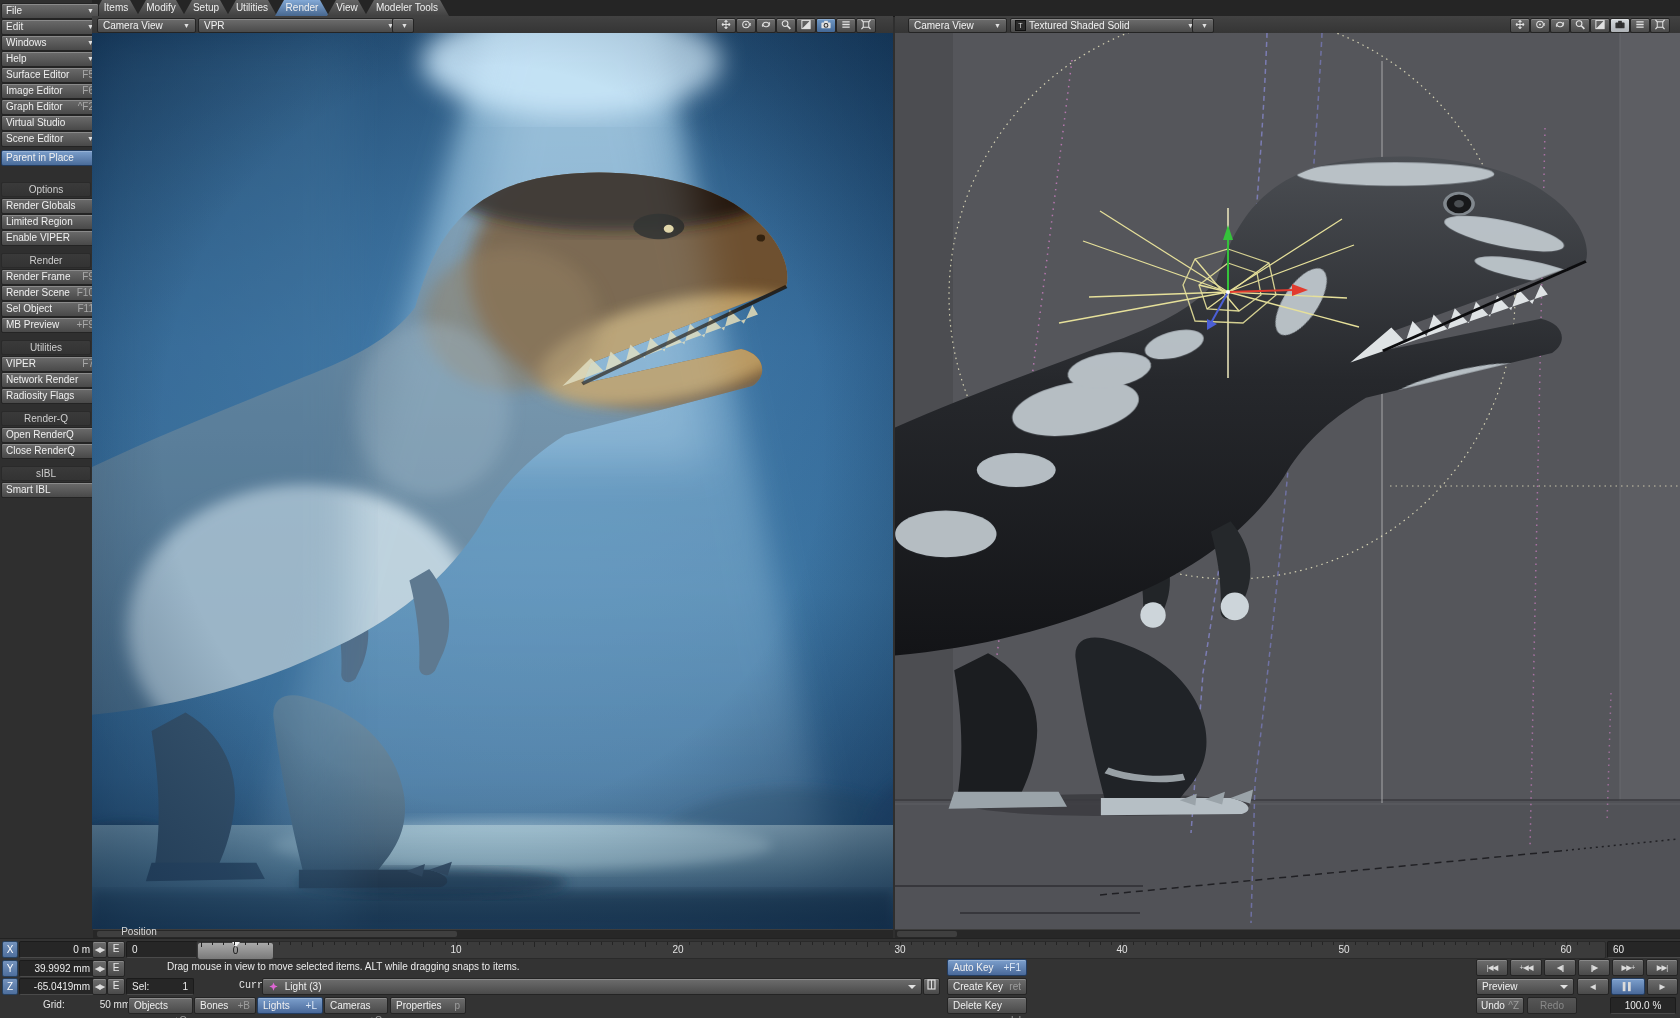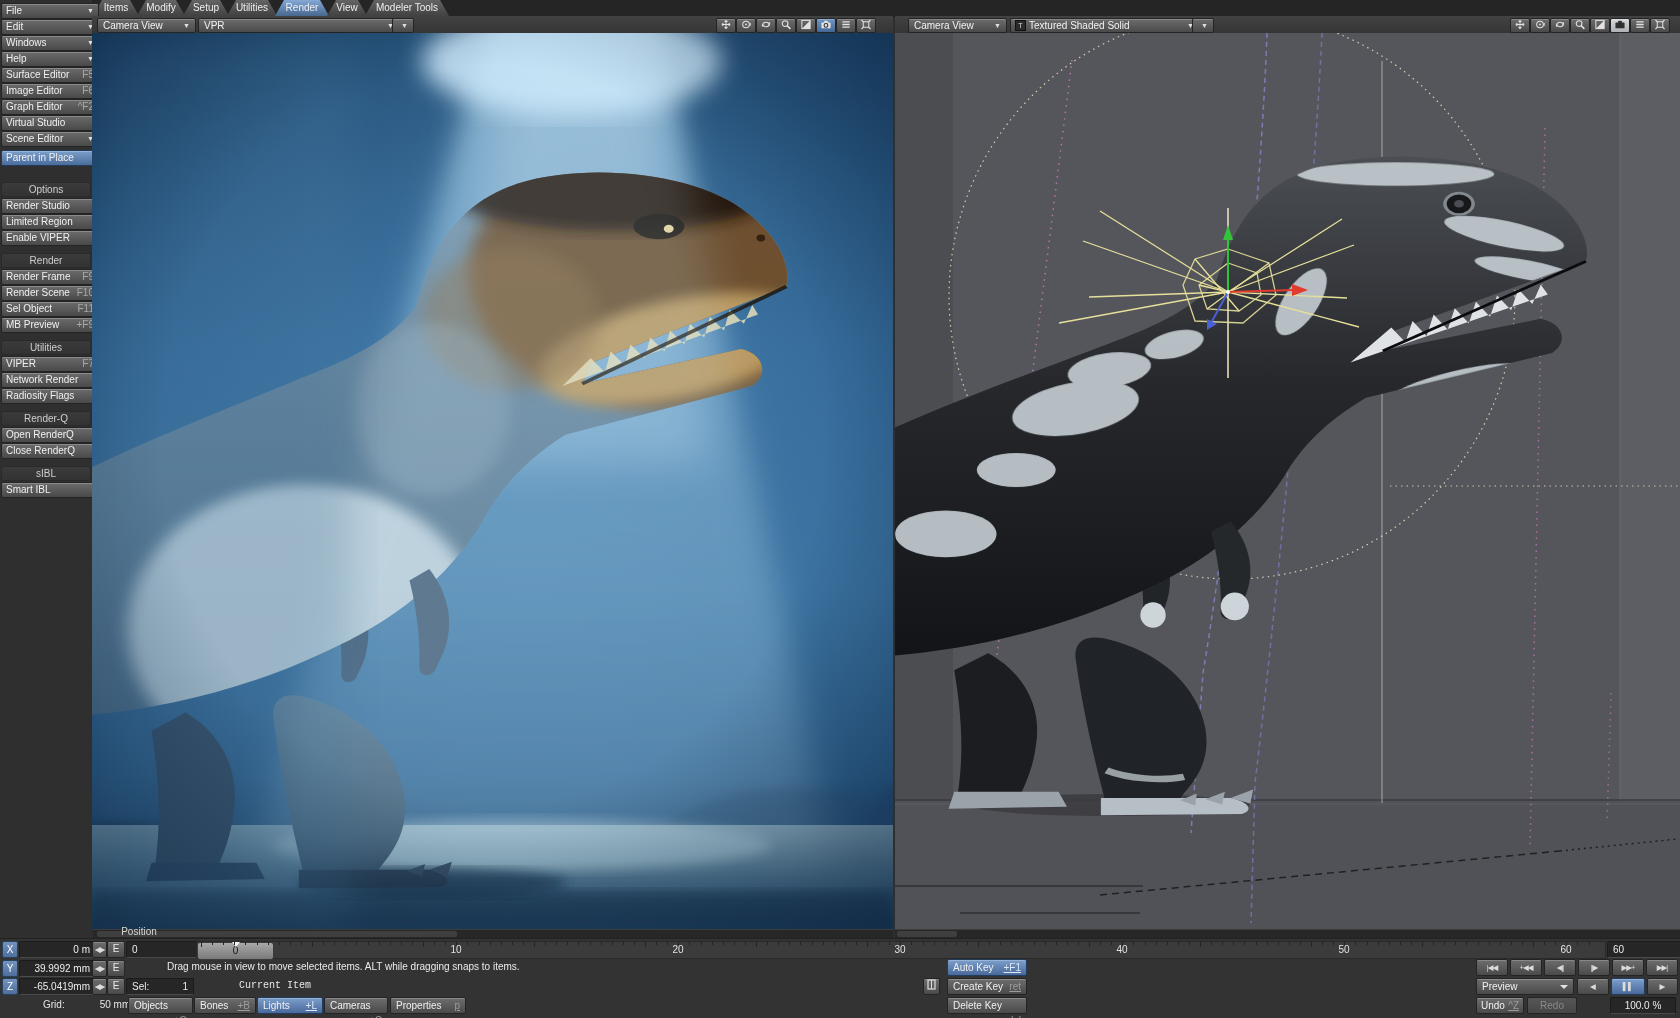--- a/index.html
+++ b/index.html
@@ -49,21 +49,21 @@
            background:linear-gradient(#7493bd,#4e6f9d);border:1px solid #27415f;border-radius:2px;}
   .inset{position:absolute;height:15px;line-height:15px;background:#262626;border:1px solid #1b1b1b;
          border-bottom-color:#4a4a4a;border-radius:2px;color:#ececec;}
   .inset.right{text-align:right;padding-right:4px;}
   .inset.left{padding-left:5px;}
   .smbtn{position:absolute;height:15px;line-height:14px;text-align:center;background:linear-gradient(#6d6d6d,#4a4a4a);
          border:1px solid #242424;border-radius:2px;box-shadow:inset 0 1px 0 rgba(255,255,255,.2);color:#e8e8e8;}
   .gbtn{position:absolute;height:15px;line-height:15px;background:linear-gradient(#6d6d6d,#4a4a4a);
         border:1px solid #242424;border-radius:2px;box-shadow:inset 0 1px 0 rgba(255,255,255,.22);
         padding:0 5px;color:#f0f0f0;white-space:nowrap;}
-  .gbtn .sc{float:right;color:#9d9d9d;margin-left:6px;text-decoration:underline;}
+  .gbtn .sc{float:right;color:#9d9d9d;margin-left:6px;}
   .gbtn.blue{background:linear-gradient(#7c9fcc,#49699a);border-color:#223c60;}
   .gbtn.blue .sc{color:#dce8f6;}
   .gbtn.disabled{color:#8a8a8a;box-shadow:none;background:linear-gradient(#565656,#464646);}
   .baretext{position:absolute;height:15px;line-height:15px;color:#e6e6e6;white-space:nowrap;padding-left:39px;}
   #ruler{position:absolute;left:196px;top:0px;width:1408px;height:16px;background:#3b3b3b;border:1px solid #2a2a2a;border-radius:2px;}
   #ruler .tick{position:absolute;top:0;width:1px;background:#242424;}
   #ruler .rnum{position:absolute;top:2px;width:30px;margin-left:-15px;text-align:center;color:#e2e2e2;}
   #handle{position:absolute;left:0;top:0;width:75px;height:16px;line-height:16px;text-align:center;color:#111;
           background:linear-gradient(#a9a9a9,#7a7a7a);border:1px solid #3a3a3a;border-radius:3px;}
   #playhead{position:absolute;left:34px;top:-1px;width:0;height:0;border-left:4px solid transparent;
@@ -92,21 +92,21 @@
       <div class="sb-item" style="top: 19px;"><span class="dd">▼</span><span>Edit</span></div>
       <div class="sb-item" style="top: 35px;"><span class="dd">▼</span><span>Windows</span></div>
       <div class="sb-item" style="top: 51px;"><span class="dd">▼</span><span>Help</span></div>
       <div class="sb-item" style="top: 67px;"><span class="sc">F5</span><span>Surface Editor</span></div>
       <div class="sb-item" style="top: 83px;"><span class="sc">F6</span><span>Image Editor</span></div>
       <div class="sb-item" style="top: 99px;"><span class="sc">^F2</span><span>Graph Editor</span></div>
       <div class="sb-item" style="top: 115px;"><span>Virtual Studio</span></div>
       <div class="sb-item" style="top: 131px;"><span class="dd">▼</span><span>Scene Editor</span></div>
       <div class="sb-item selected" style="top: 150px;"><span>Parent in Place</span></div>
       <div class="sb-header" style="top: 182px;">Options</div>
-      <div class="sb-item" style="top: 198px;"><span>Render Studio</span></div>
+      <div class="sb-item" style="top: 198px;"><span>Render Globals</span></div>
       <div class="sb-item" style="top: 214px;"><span class="sc">l</span><span>Limited Region</span></div>
       <div class="sb-item" style="top: 230px;"><span>Enable VIPER</span></div>
       <div class="sb-header" style="top: 253px;">Render</div>
       <div class="sb-item" style="top: 269px;"><span class="sc">F9</span><span>Render Frame</span></div>
       <div class="sb-item" style="top: 285px;"><span class="sc">F10</span><span>Render Scene</span></div>
       <div class="sb-item" style="top: 301px;"><span class="sc">F11</span><span>Sel Object</span></div>
       <div class="sb-item" style="top: 317px;"><span class="sc">+F9</span><span>MB Preview</span></div>
       <div class="sb-header" style="top: 340px;">Utilities</div>
       <div class="sb-item" style="top: 356px;"><span class="sc">F7</span><span>VIPER</span></div>
       <div class="sb-item" style="top: 372px;"><span>Network Render</span></div>
@@ -614,20 +614,27 @@
       <span>60</span>
     </div>
 
     <div class="baretext" style="left:128px;top:20px;color:#ebebeb;">Drag mouse in view to move selected items. ALT while dragging snaps to items.</div>
 
     <div class="inset" style="left:126px;top:39px;width:66px;">
       <span style="padding-left:5px;">Sel:</span>
       <span style="float:right;padding-right:5px;">1</span>
     </div>
     <div class="baretext" style="left:200px;top:39px;font-family:Liberation Mono, monospace;">Current Item</div>
+    <div class="gbtn" style="left:262px;top:39px;width:648px;">
+      <svg width="11" height="11" viewBox="0 0 12 12" style="vertical-align:-2px;">
+        <polygon points="6,1.5 7.3,4.7 10.5,6 7.3,7.3 6,10.5 4.7,7.3 1.5,6 4.7,4.7" fill="#e066d6"></polygon>
+      </svg>
+      <span style="margin-left:3px;">Light (3)</span>
+      <span class="ddarrow" style="float:right;margin-top:6px;"></span>
+    </div>
     <div class="smbtn" style="left:923px;top:39px;width:15px;">
       <svg width="9" height="11" viewBox="0 0 9 11">
           <rect x="1" y="1" width="7" height="9" fill="none" stroke="#ddd" stroke-width="1.2"></rect>
           <line x1="4.5" y1="1" x2="4.5" y2="10" stroke="#ddd" stroke-width="1"></line>
         </svg>
     </div>
 
     <div class="baretext" style="left:4px;top:58px;">Grid:</div>
     <div class="baretext" style="left:44px;top:58px;width:64px;text-align:center;">50 mm</div>
     <div id="item-type-row">

